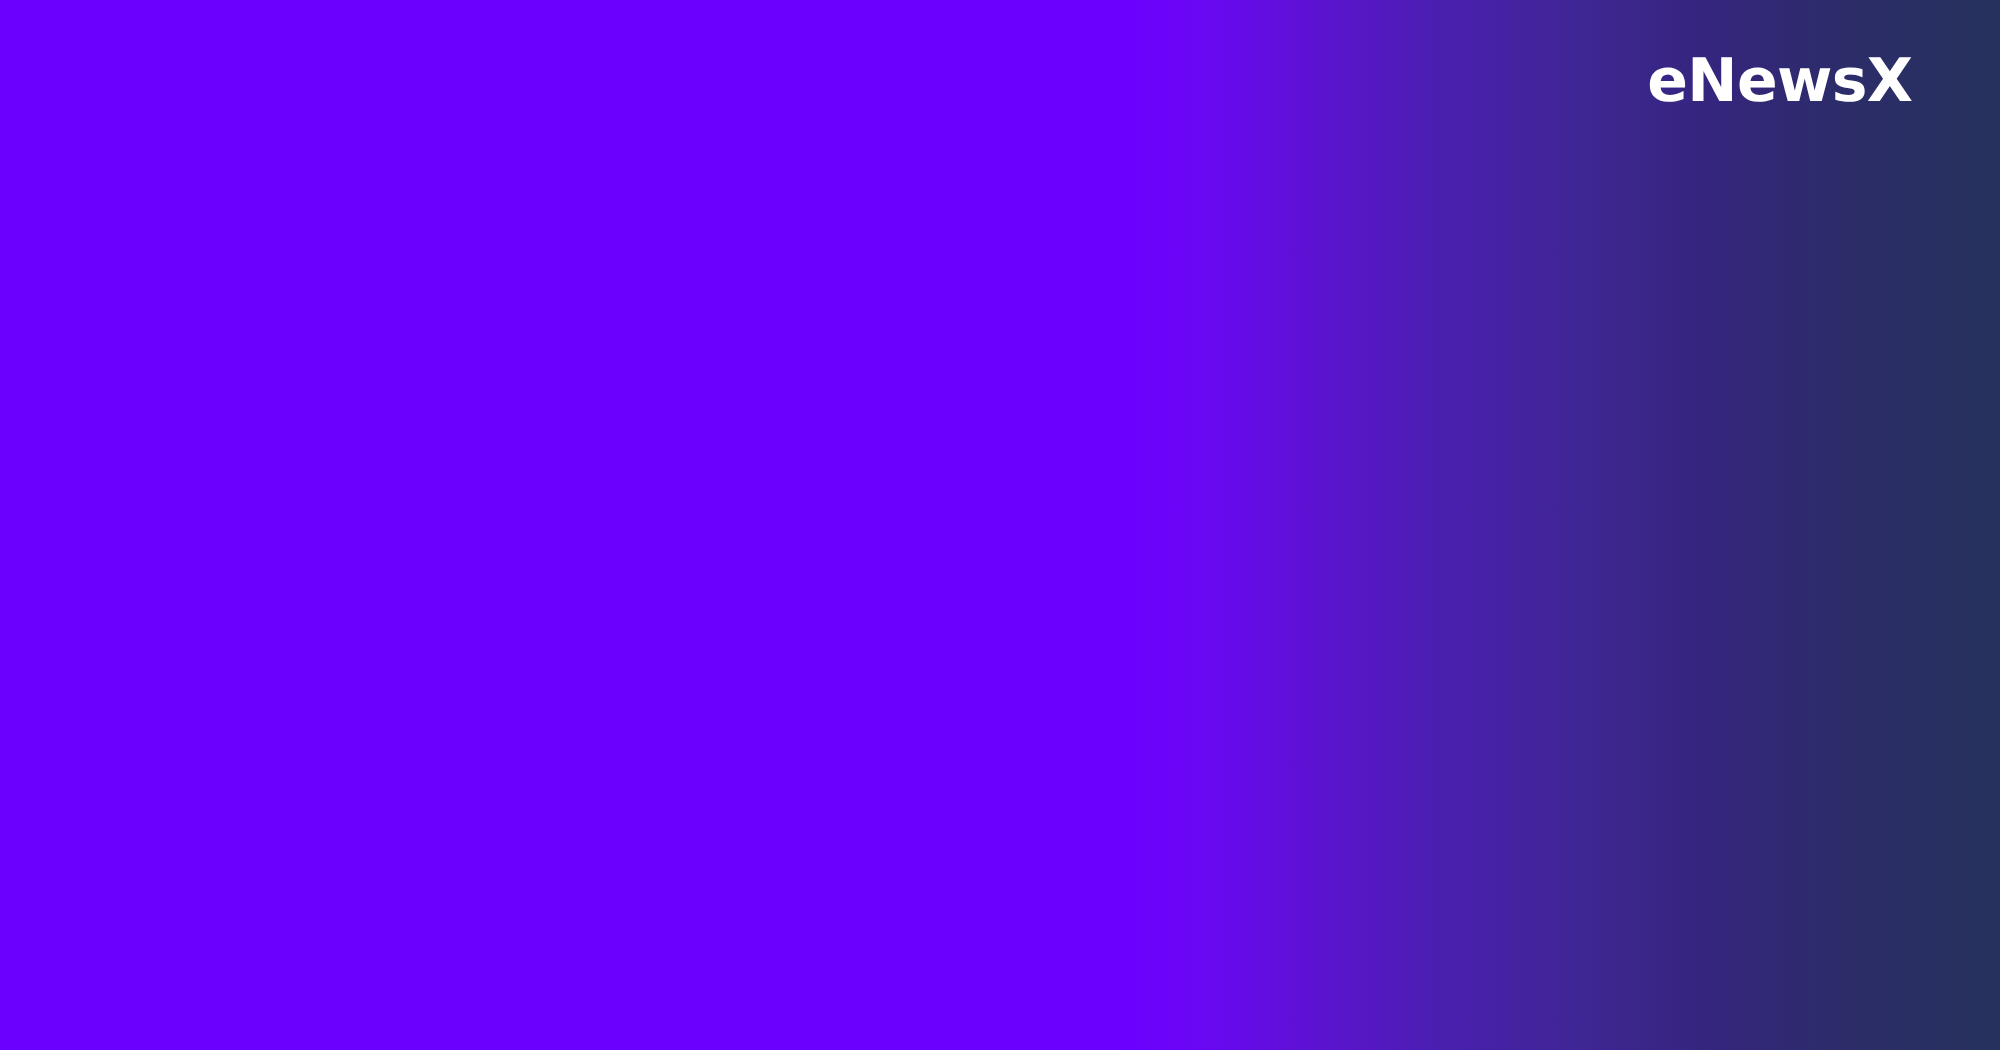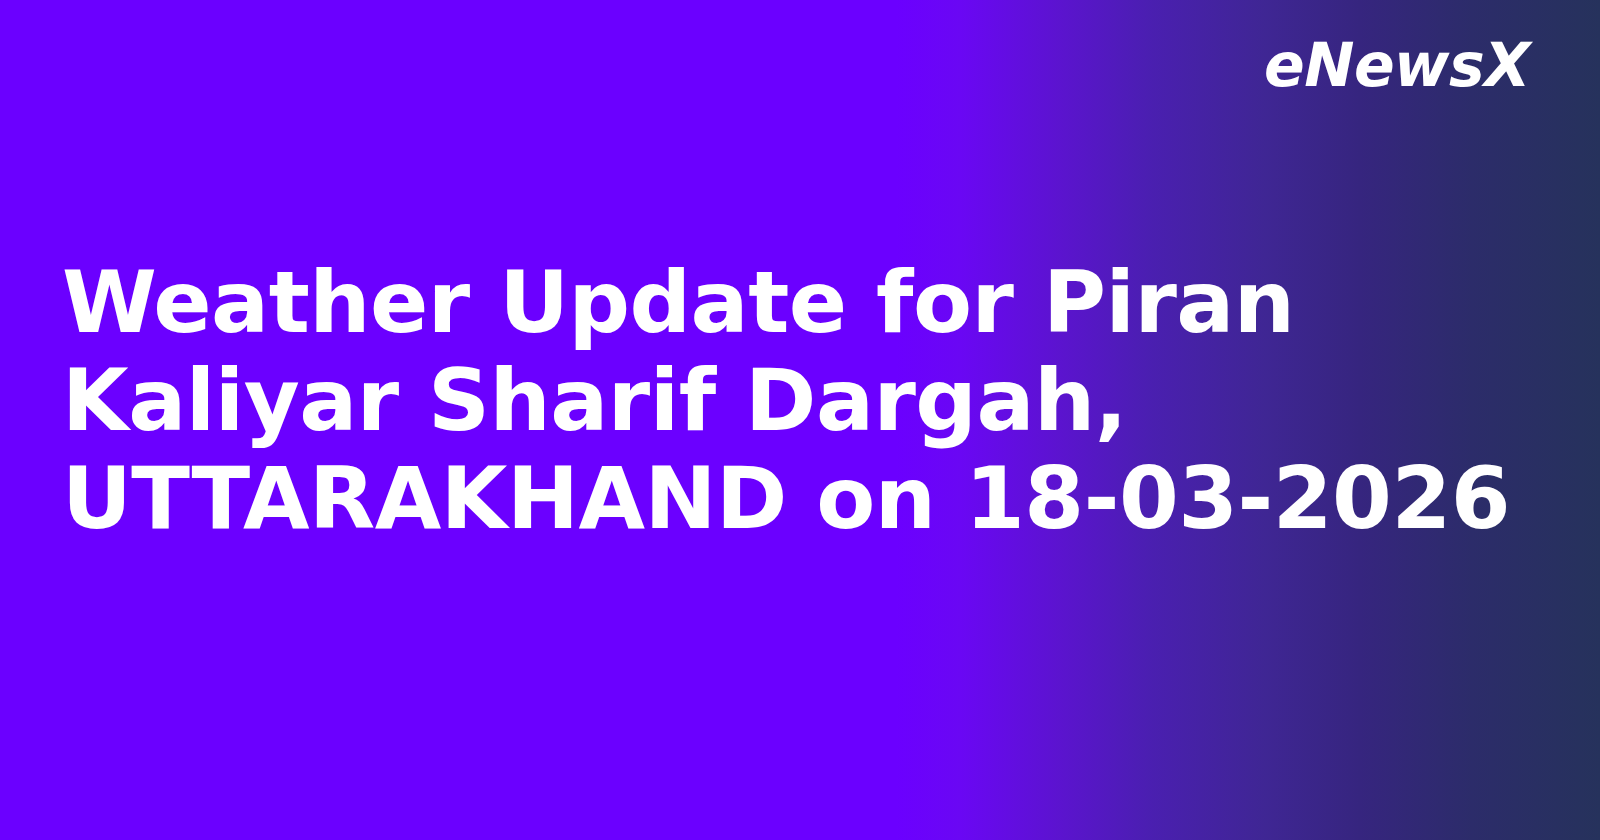--- a/index.html
+++ b/index.html
@@ -42,27 +42,26 @@
     right: 0;
     height: 130px;
     display: flex;
     align-items: center;
     justify-content: flex-end;
     padding-right: 70px;
     box-sizing: border-box;
   }
 
   .brand-logo {
-    font-size: 60px;
+    font-size: 48px;
     font-weight: bold;
     color: #ffffff;
     letter-spacing: -0.5px;
     line-height: 1;
     white-space: nowrap;
-    font-style: italic;
     -webkit-font-smoothing: antialiased;
   }
 
   .headline-wrap {
     position: absolute;
     left: 62px;
     top: 253px;
     width: 1455px;
   }
 
@@ -78,17 +77,14 @@
 </style>
 </head>
 <body>
 
 <div class="card">
 
   <div class="brand-bar">
     <div class="brand-logo">eNewsX</div>
   </div>
 
-  <div class="headline-wrap">
-    <h1 class="headline">Weather Update for Piran Kaliyar Sharif Dargah, UTTARAKHAND on 18-03-2026</h1>
-  </div>
 
 </div>
 
 </body></html>

